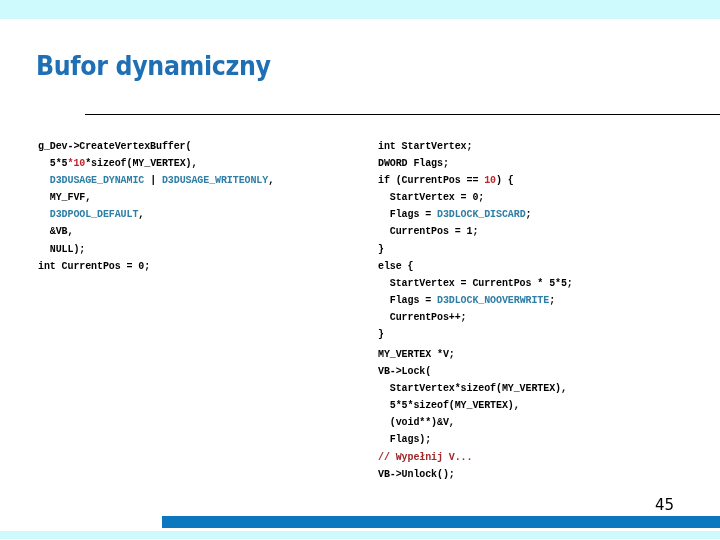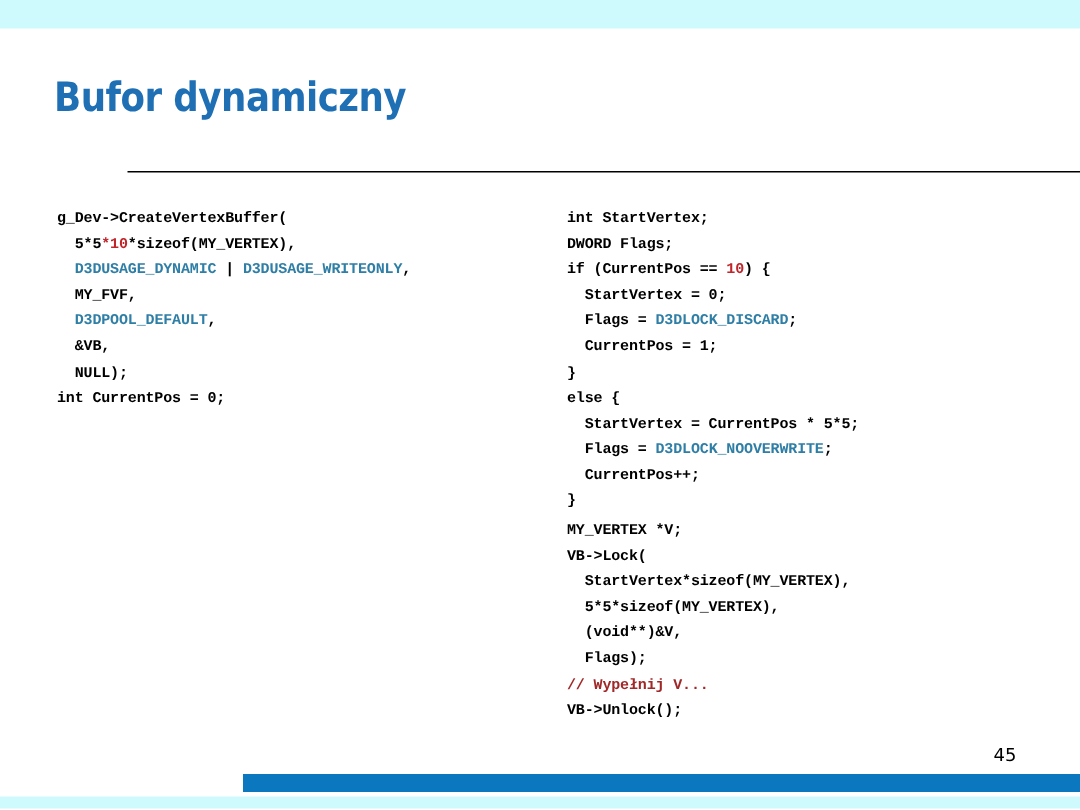--- a/index.html
+++ b/index.html
@@ -87,23 +87,23 @@
   .tok-const { color: #2E7EA6; }
   .tok-num   { color: #C0252B; }
   .tok-comment { color: #A02828; }
 
   
   .page-number {
     position: absolute;
     left: 655px;
     top: 496px;
     width: 30px;
-    text-align: center;
+    text-align: left;
     font-family: "DejaVu Sans", sans-serif;
-    font-size: 12px;
+    font-size: 15px;
     color: #000000;
   }
 </style>
 </head>
 <body>
 
 <div class="top-band"></div>
 <div class="bottom-blue-band"></div>
 <div class="bottom-cyan-band"></div>
 

